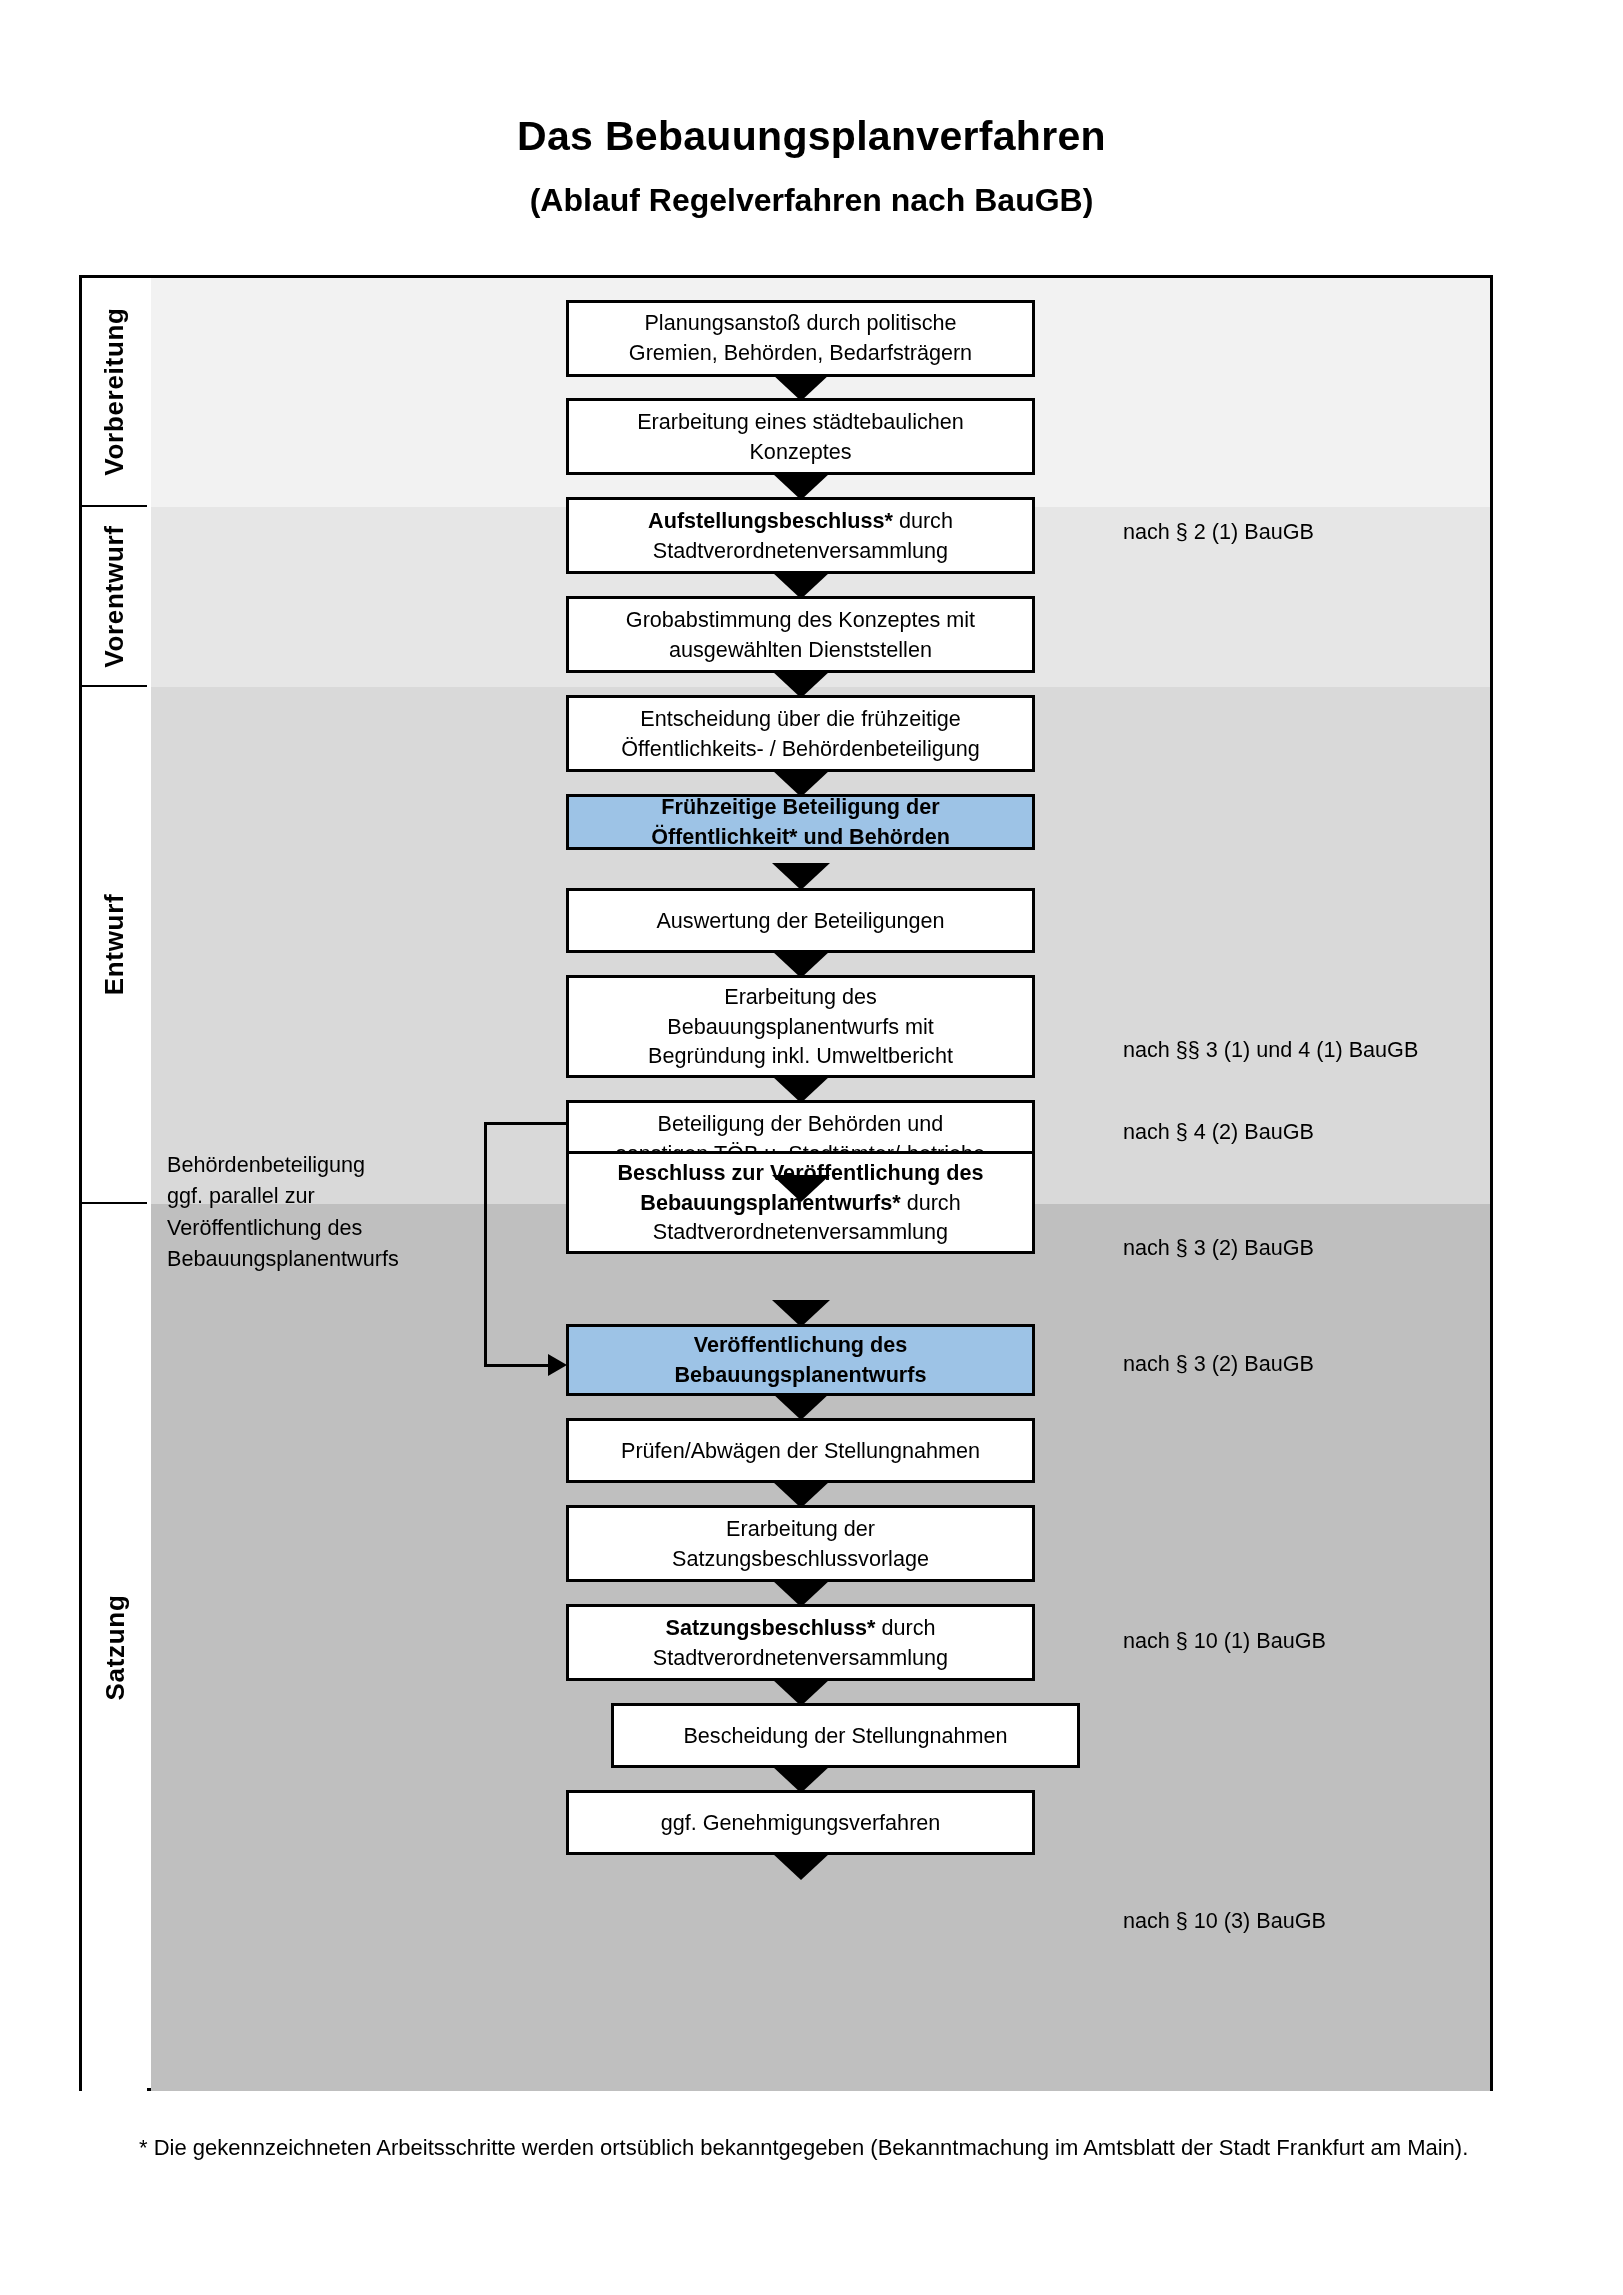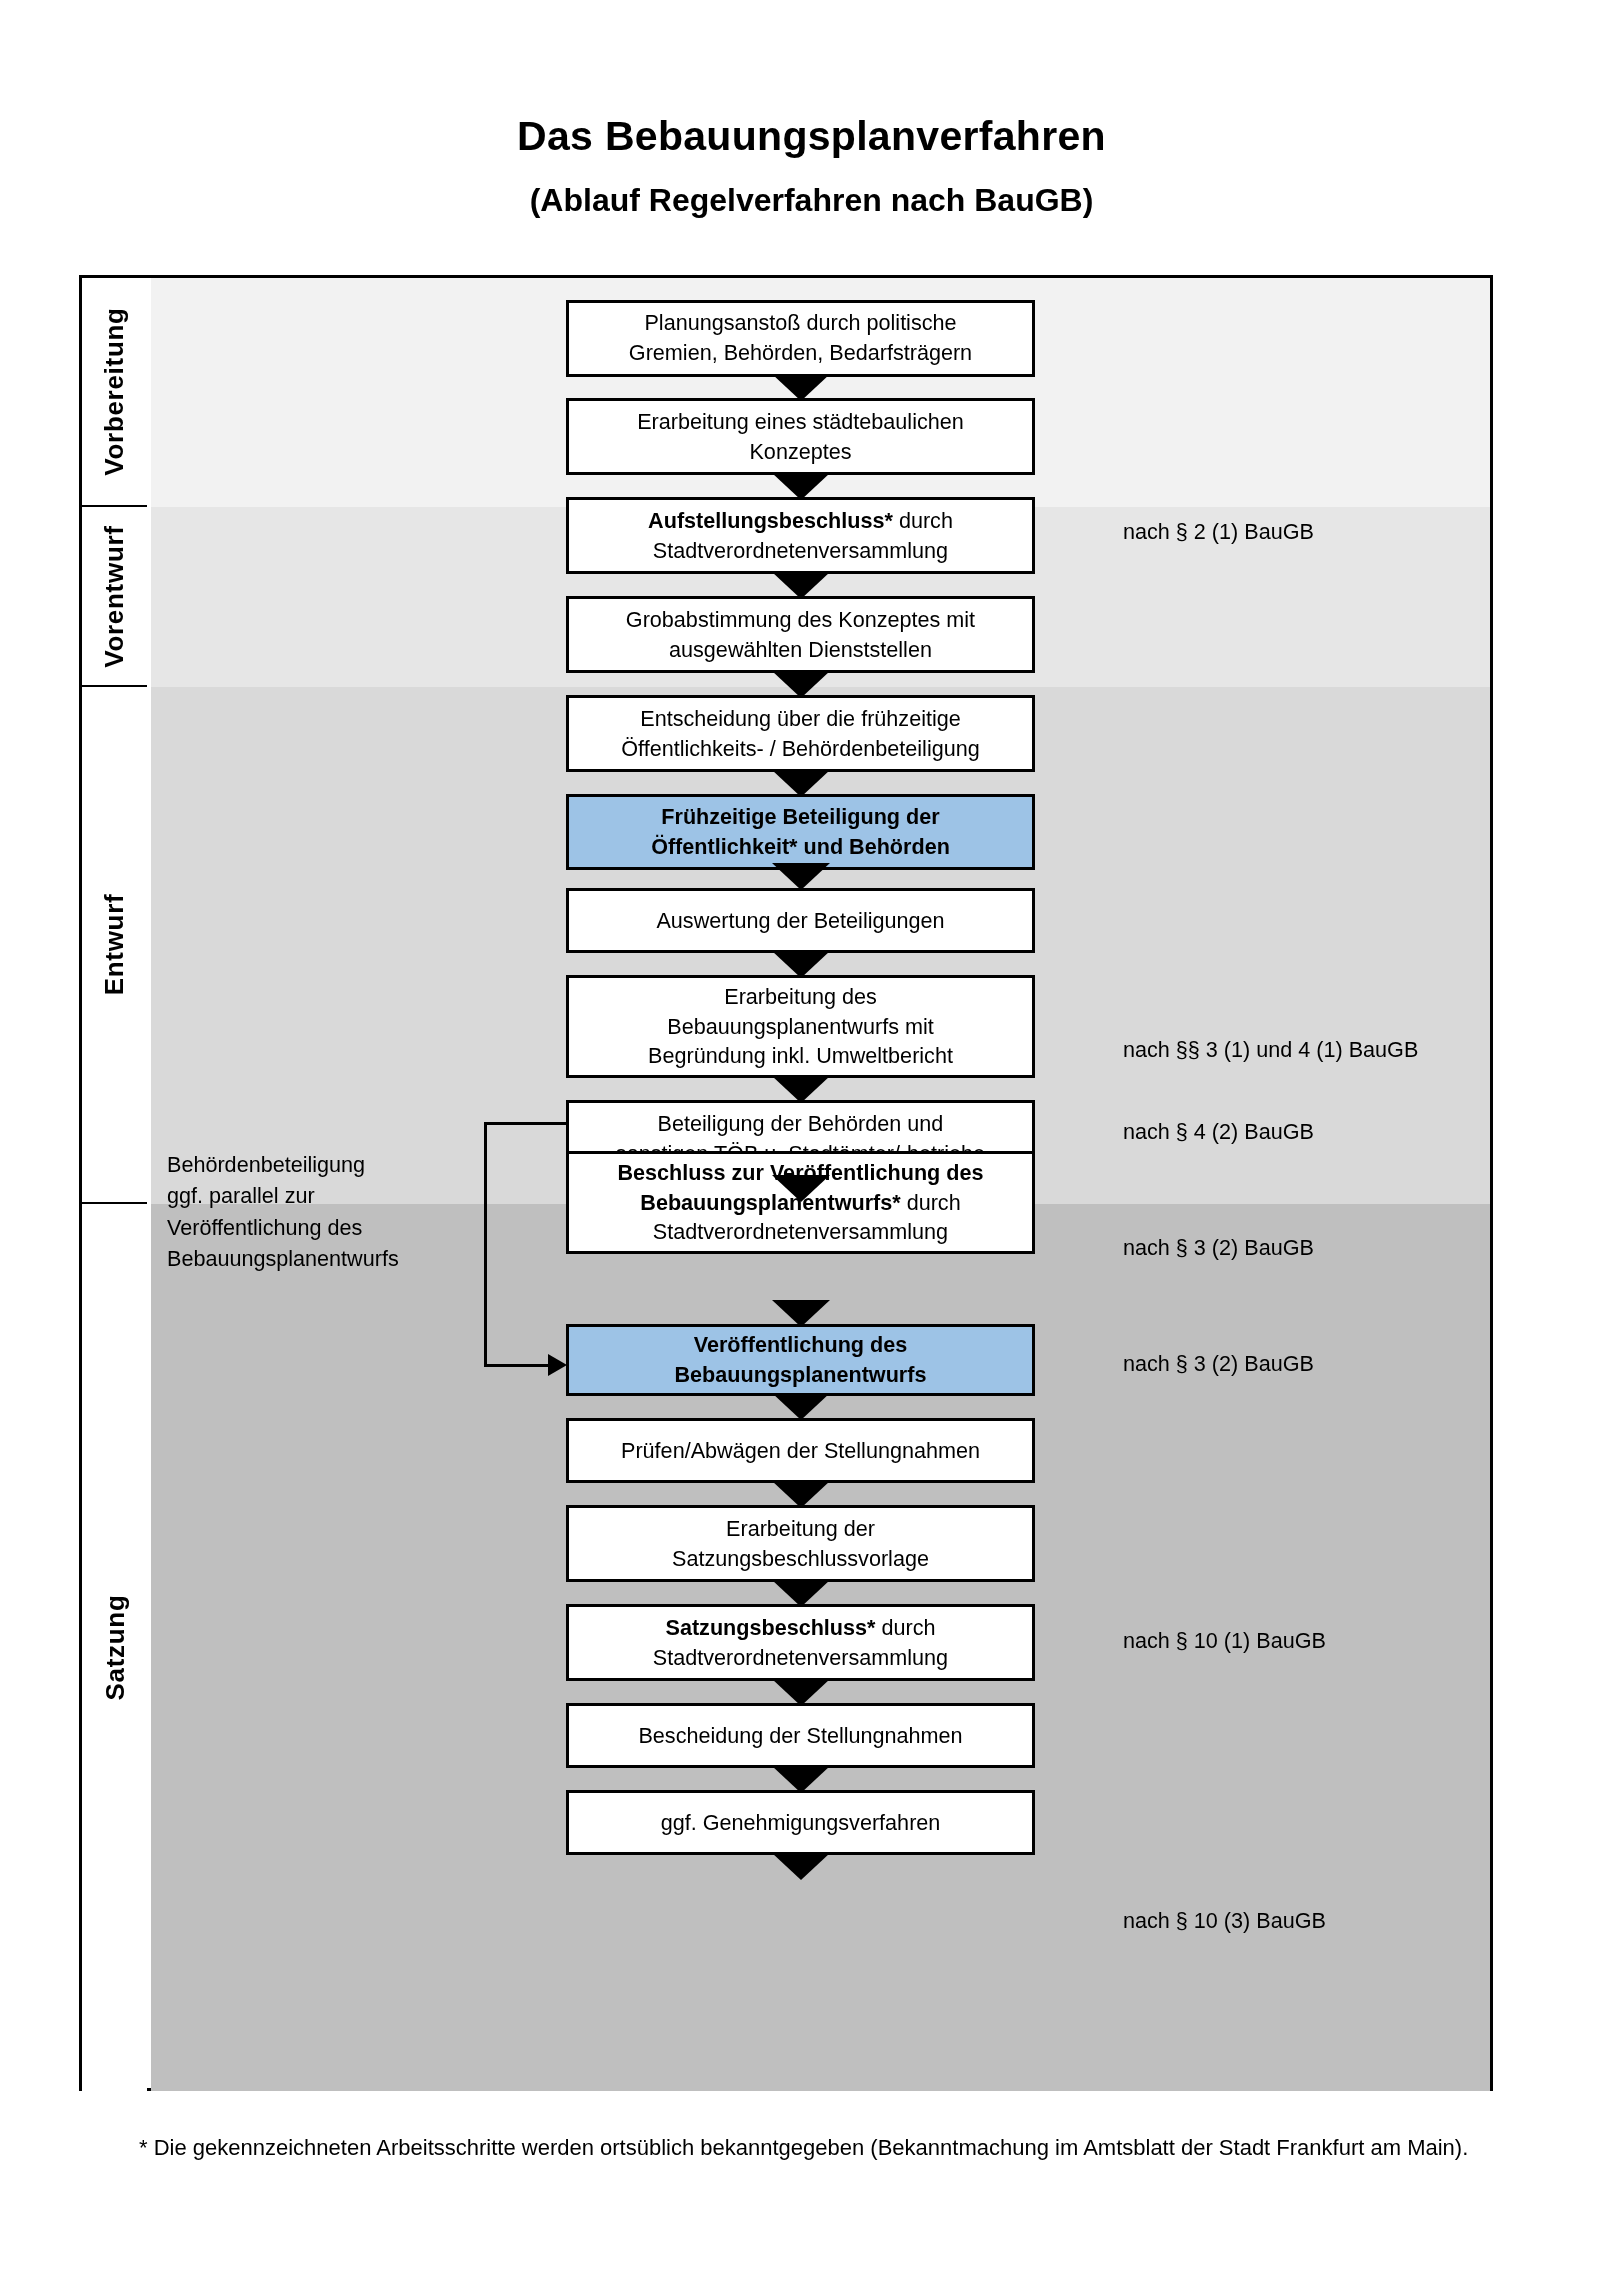--- a/index.html
+++ b/index.html
@@ -235,21 +235,21 @@
     <div class="arrow" style="left:690px;top:393px;"></div>
 
     <div class="node" style="top:417px;height:77px;">
       <div>
         <span>Entscheidung über die frühzeitige</span><br>
         <span>Öffentlichkeits- / Behördenbeteiligung</span>
       </div>
     </div>
     <div class="arrow" style="left:690px;top:492px;"></div>
 
-    <div class="node blue" style="top:516px;height:76px;justify-content:center;">
+    <div class="node blue" style="top:516px;height:56px;justify-content:center;">
       <div>
         <span class="b">Frühzeitige Beteiligung der</span><br>
         <span class="b">Öffentlichkeit* und Behörden</span>
       </div>
     </div>
     <div class="arrow" style="left:690px;top:585px;"></div>
 
     <div class="node" style="top:610px;height:65px;">
       <div>
         <span>Auswertung der Beteiligungen</span>
@@ -307,21 +307,21 @@
     <div class="arrow" style="left:690px;top:1302px;"></div>
 
     <div class="node" style="top:1326px;height:77px;">
       <div>
         <span class="b">Satzungsbeschluss*</span><span> durch</span><br>
         <span>Stadtverordnetenversammlung</span>
       </div>
     </div>
     <div class="arrow" style="left:690px;top:1401px;"></div>
 
-    <div class="node" style="top:1425px;height:65px;">
+    <div class="node" style="top:1425px;height:65px;margin-left:45px;">
       <div>
         <span>Bescheidung der Stellungnahmen</span>
       </div>
     </div>
     <div class="arrow" style="left:690px;top:1488px;"></div>
 
     <div class="node" style="top:1512px;height:65px;">
       <div>
         <span>ggf. Genehmigungsverfahren</span>
       </div>

